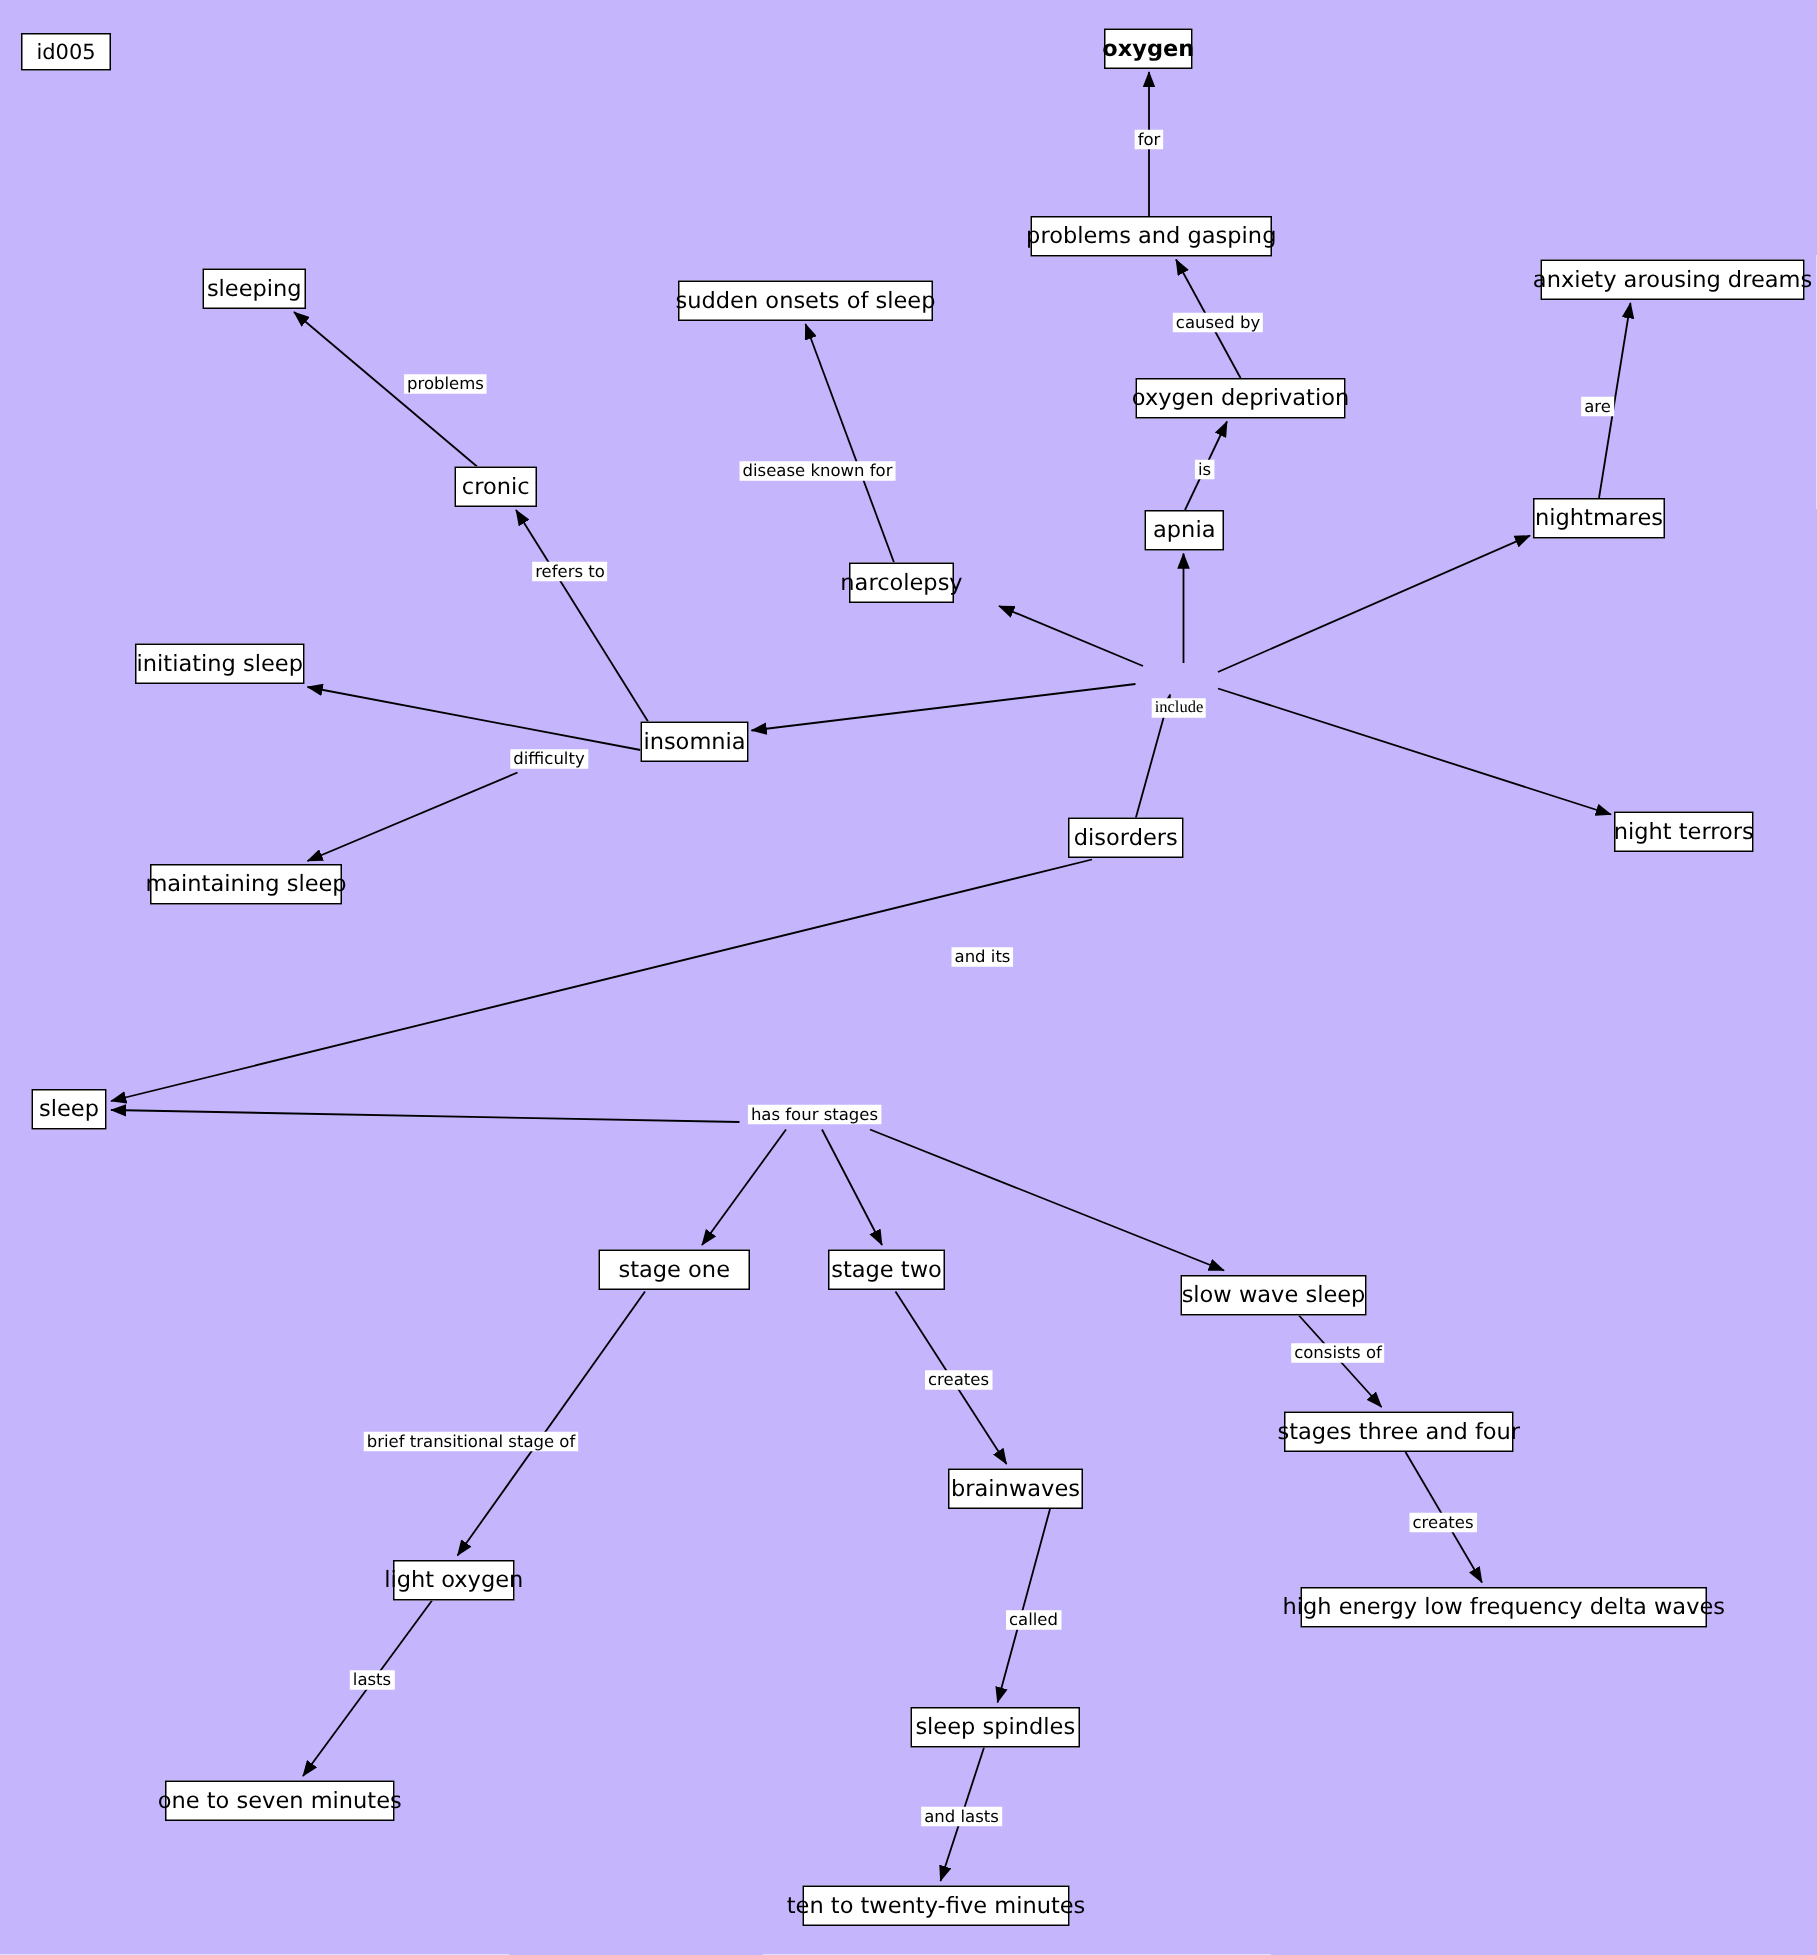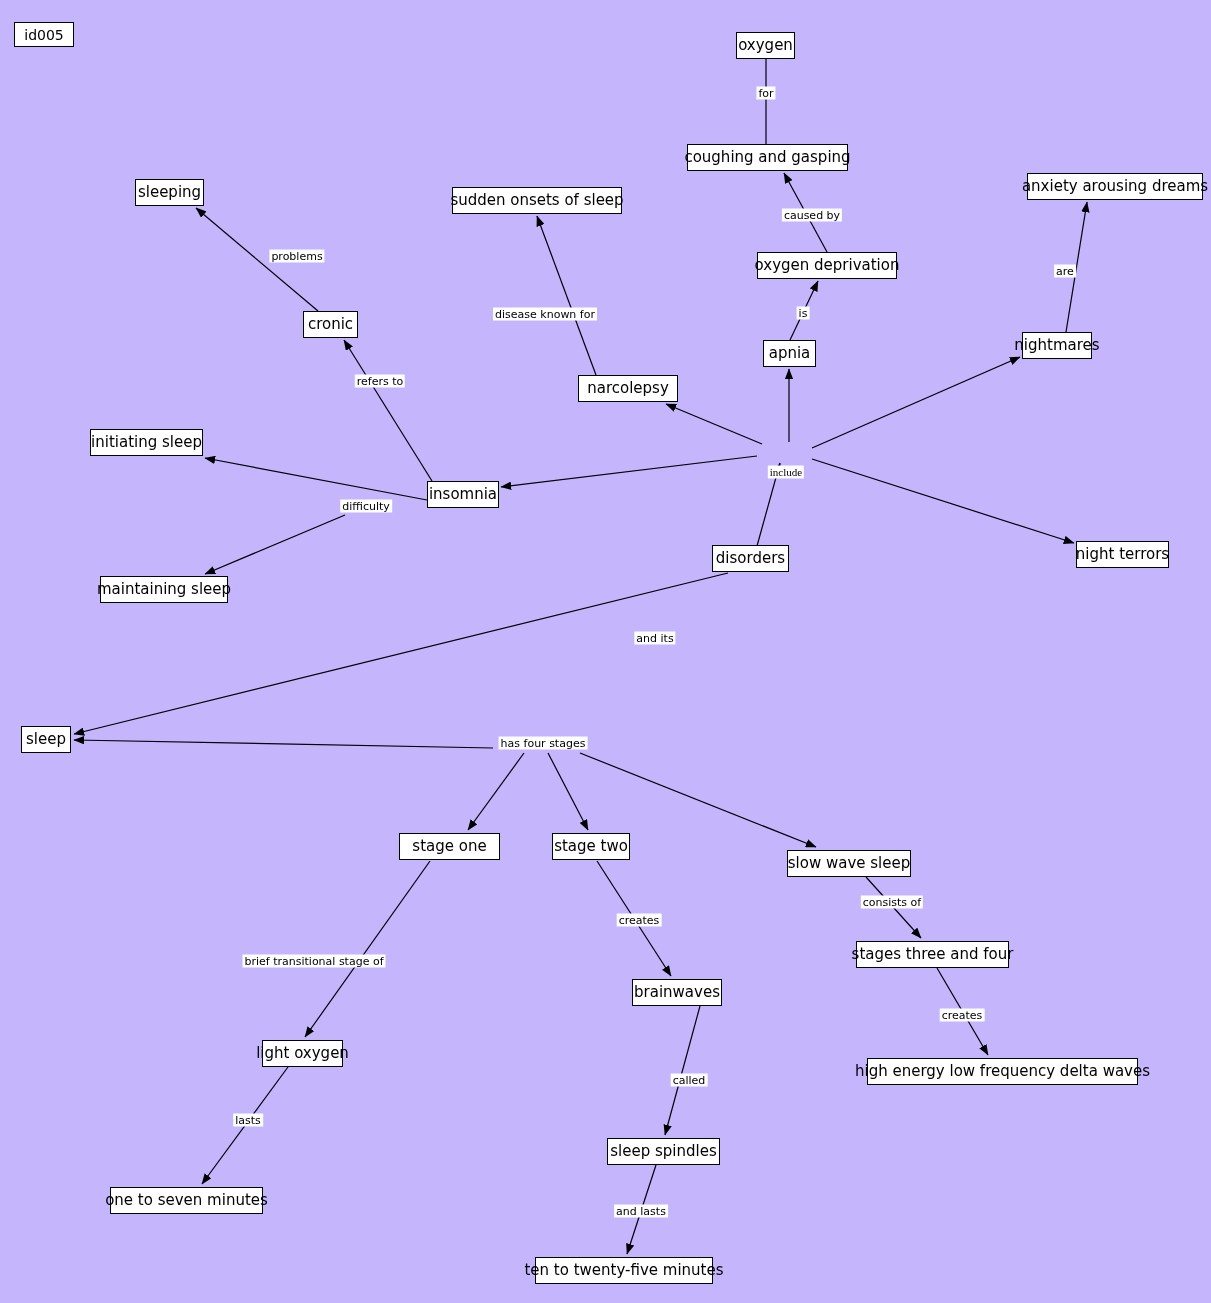--- a/index.html
+++ b/index.html
@@ -93,30 +93,30 @@
         <line x1="700" y1="1006" x2="665" y2="1135" marker-end="url(#arrowhead)"></line>
         <line x1="656" y1="1165" x2="627" y2="1254" marker-end="url(#arrowhead)"></line>
         <line x1="866" y1="877" x2="921" y2="938" marker-end="url(#arrowhead)"></line>
         <line x1="937" y1="968" x2="988" y2="1055" marker-end="url(#arrowhead)"></line>
       </g>
   </svg>
 
   <div class="node small" style="left:14px; top:22px; width:60px; height:25px;">id005</div>
 
   <div id="nodes-group">
-      <div class="node" style="left: 736px; top: 32px; width: 59px; height: 27px;">oxygen</div>
-      <div class="node" style="left: 687px; top: 144px; width: 161px; height: 27px;">coughing and gasping</div>
+      <div class="node" style="left: 736px; top: 19px; width: 59px; height: 27px; font-weight: bold;">oxygen</div>
+      <div class="node" style="left: 687px; top: 144px; width: 161px; height: 27px;">problems and gasping</div>
       <div class="node" style="left: 135px; top: 179px; width: 69px; height: 27px;">sleeping</div>
       <div class="node" style="left: 452px; top: 187px; width: 170px; height: 27px;">sudden onsets of sleep</div>
       <div class="node" style="left: 1027px; top: 173px; width: 176px; height: 27px;">anxiety arousing dreams</div>
       <div class="node" style="left: 757px; top: 252px; width: 140px; height: 27px;">oxygen deprivation</div>
       <div class="node" style="left: 303px; top: 311px; width: 55px; height: 27px;">cronic</div>
-      <div class="node" style="left: 1022px; top: 332px; width: 70px; height: 27px;">nightmares</div>
+      <div class="node" style="left: 1022px; top: 332px; width: 88px; height: 27px;">nightmares</div>
       <div class="node" style="left: 763px; top: 340px; width: 53px; height: 27px;">apnia</div>
-      <div class="node" style="left: 578px; top: 375px; width: 100px; height: 27px;">narcolepsy</div>
+      <div class="node" style="left: 566px; top: 375px; width: 70px; height: 27px;">narcolepsy</div>
       <div class="node" style="left: 90px; top: 429px; width: 113px; height: 27px;">initiating sleep</div>
       <div class="node" style="left: 427px; top: 481px; width: 72px; height: 27px;">insomnia</div>
       <div class="node" style="left: 712px; top: 545px; width: 77px; height: 27px;">disorders</div>
       <div class="node" style="left: 1076px; top: 541px; width: 93px; height: 27px;">night terrors</div>
       <div class="node" style="left: 100px; top: 576px; width: 128px; height: 27px;">maintaining sleep</div>
       <div class="node" style="left: 21px; top: 726px; width: 50px; height: 27px;">sleep</div>
       <div class="node" style="left: 399px; top: 833px; width: 101px; height: 27px;">stage one</div>
       <div class="node" style="left: 552px; top: 833px; width: 78px; height: 27px;">stage two</div>
       <div class="node" style="left: 787px; top: 850px; width: 124px; height: 27px;">slow wave sleep</div>
       <div class="node" style="left: 856px; top: 941px; width: 153px; height: 27px;">stages three and four</div>

